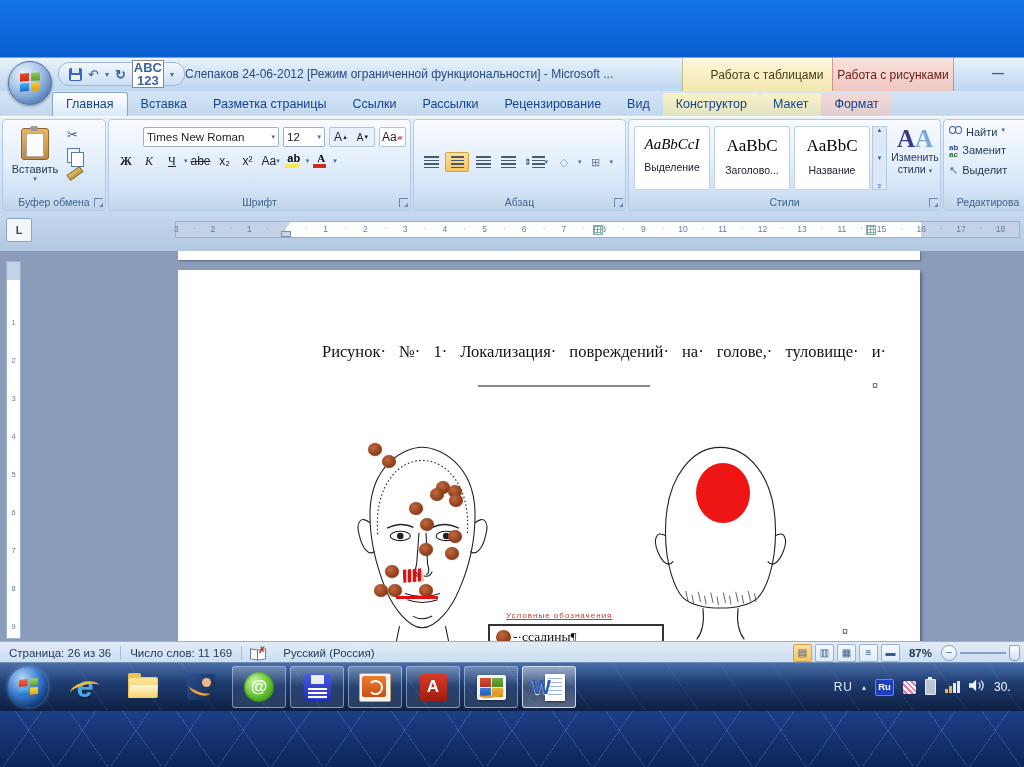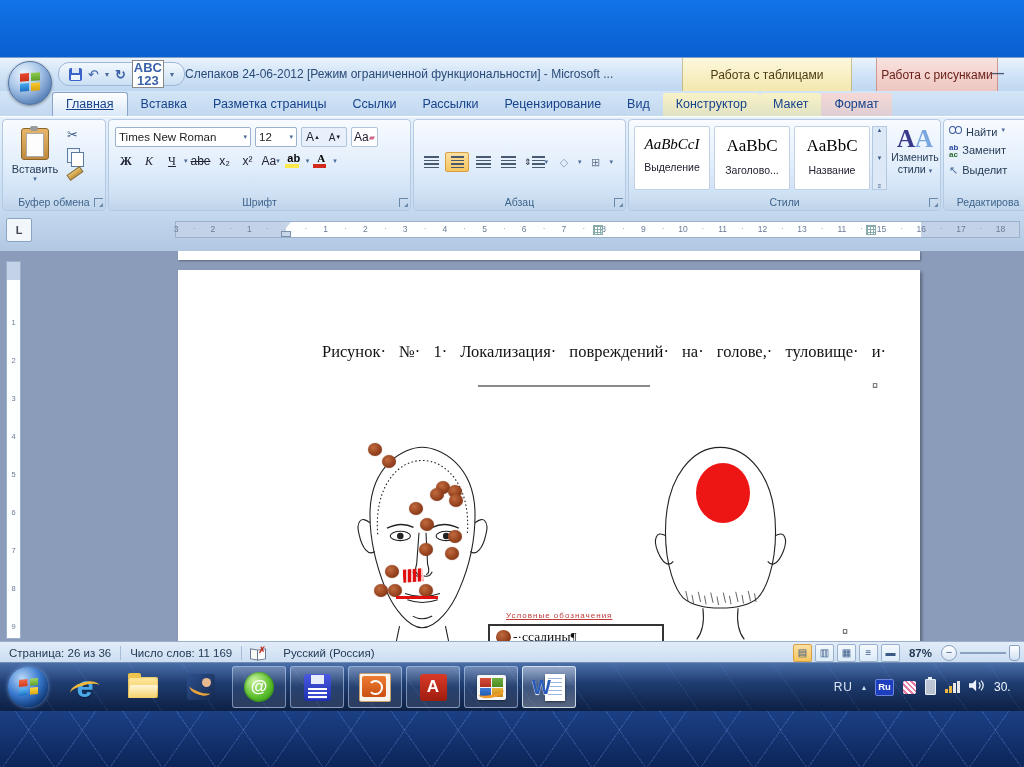--- a/index.html
+++ b/index.html
@@ -38,31 +38,31 @@
   .qi-save::after{content:"";position:absolute;left:2px;bottom:1px;width:9px;height:5px;background:#eef4fc;}
   .qi-undo{color:#9fb2c8;}
   .qi-redo{color:#2f63c0;font-weight:bold;font-size:15px;}
   .qi-abc{font-size:6px;font-weight:bold;color:#333;border:1px solid #888;background:#fff;
     padding:0 1px;line-height:1.1;text-align:center;}
   .qat .drop{color:#4a6a9a;font-size:8px;}
   .title-text{position:absolute;left:185px;top:9px;white-space:nowrap;color:#2a4a78;}
   .ctx-group{position:absolute;top:0;height:33px;display:flex;align-items:center;
     justify-content:center;font-size:12px;border:1px solid rgba(150,140,90,.5);border-top:none;}
   .ctx-tables{left:682px;width:168px;background:linear-gradient(#fdf8dd,#f3e7ae);color:#4a3c10;}
-  .ctx-pics{left:876px;width:120px;background:linear-gradient(#f9e2de,#eec6c0);color:#6a2018;
+  .ctx-pics{left:832px;width:120px;background:linear-gradient(#f9e2de,#eec6c0);color:#6a2018;
     border-color:rgba(180,110,100,.6);}
   .min-btn{position:absolute;left:992px;top:8px;color:#4a5a70;font-weight:bold;}
   
   .tabrow{position:absolute;left:0;top:33px;width:1024px;height:25px;display:flex;
     align-items:flex-end;padding-left:52px;box-sizing:border-box;
     background:linear-gradient(#d3e5f7,#c2d8ef);}
   .tab{padding:4px 13px 5px;font-size:12.5px;color:#15428b;border-radius:3px 3px 0 0;
     white-space:nowrap;}
   .tab.active{background:linear-gradient(#fdfeff,#e8f1fb 60%,#d8e8f8);
-    border:1px solid #8aa4c8;border-bottom:none;color:#15428b;text-decoration:underline;}
+    border:1px solid #8aa4c8;border-bottom:none;color:#15428b;}
   .tab.ctx-y{background:linear-gradient(rgba(255,244,190,.85),rgba(248,234,160,.55));}
   .tab.ctx-r{background:linear-gradient(rgba(250,214,208,.85),rgba(244,196,188,.55));}
   
   .ribbon{position:absolute;left:0;top:58px;width:1024px;height:98px;
     background:linear-gradient(#e7f1fb,#d2e4f6 55%,#c3d8ee);border-top:1px solid #fff;
     border-bottom:1px solid #96b0d0;}
   .grp{position:absolute;top:2px;height:92px;border:1px solid #b4c9e2;border-radius:4px;
     background:linear-gradient(#f8fbff,#e2eefb 50%,#d0e2f5 80%,#c8dcf2);box-sizing:border-box;}
   .grp-label{position:absolute;left:0;bottom:0;width:100%;height:15px;line-height:15px;
     text-align:center;font-size:10.5px;color:#3e648e;
@@ -81,21 +81,21 @@
   .mini-col{position:absolute;left:64px;top:8px;display:flex;flex-direction:column;gap:7px;}
   .mini-col .mi{font-size:13px;color:#3a5a86;line-height:1;}
   .ic-copy{width:11px;height:13px;border:1px solid #5a7aa0;background:#eef4fb;position:relative;}
   .ic-copy::before{content:"";position:absolute;left:3px;top:3px;width:11px;height:13px;border:1px solid #5a7aa0;background:#fff;}
   .ic-brush{width:14px;height:5px;background:linear-gradient(#e8c26a,#c09038);transform:rotate(-35deg);border:1px solid #8a6a28;}
   .grp-font{left:108px;width:303px;}
   .font-row1{position:absolute;left:6px;top:7px;display:flex;align-items:center;gap:4px;}
   .combo{background:#fff;border:1px solid #9ab0cc;border-radius:2px;height:18px;
     display:flex;align-items:center;font-size:11.5px;color:#222;padding:0 3px;}
   .combo .arr{margin-left:auto;font-size:7px;color:#4a6a9a;padding-left:4px;}
-  .font-name{width:128px;}
+  .font-name{width:128px;margin-left:28px;}
   .font-size{width:34px;}
   .fbtn{min-width:18px;height:18px;display:inline-flex;align-items:center;justify-content:center;
     font-size:12px;color:#223;border-radius:2px;padding:0 2px;}
   .grow-shrink{display:flex;border:1px solid #b0c4dc;border-radius:2px;background:#e8f1fb;}
   .font-row2{position:absolute;left:6px;top:32px;display:flex;align-items:center;gap:1px;}
   .serif{font-family:"Liberation Serif",serif;}
   .u{text-decoration:underline;} .st{text-decoration:line-through;}
   .hl-btn,.fc-btn{position:relative;width:22px;height:18px;text-align:center;font-size:11px;font-weight:bold;}
   .hl-btn .bar{position:absolute;left:2px;bottom:2px;width:14px;height:4px;background:#ffe94a;}
   .fc-btn .bar{position:absolute;left:3px;bottom:2px;width:13px;height:4px;background:#d42a1e;}

